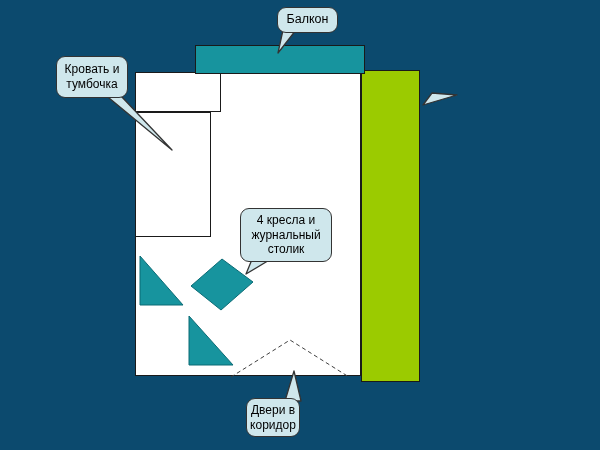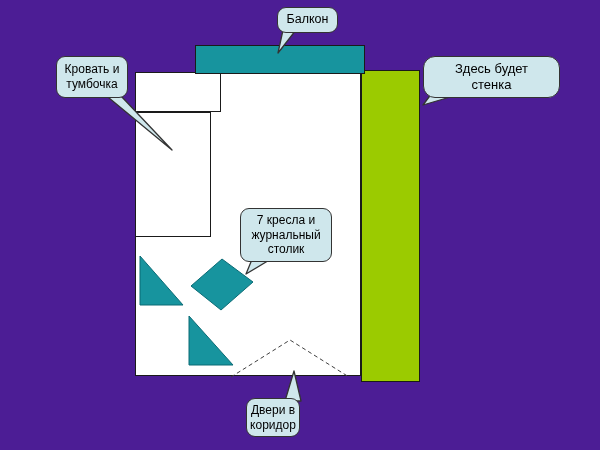--- a/index.html
+++ b/index.html
@@ -4,21 +4,21 @@
 <style>
   html, body {
     margin: 0;
     padding: 0;
     background: #ffffff;
   }
   #slide {
     position: relative;
     width: 600px;
     height: 450px;
-    background: #4c1d95;
+    background: #0c4a6e;
     overflow: hidden;
     font-family: "Liberation Sans", sans-serif;
     color: #000;
   }
   .rect {
     position: absolute;
     box-sizing: border-box;
     border: 1px solid #1a1a1a;
   }
   #room-outline {
@@ -111,21 +111,19 @@
     <polygon class="callout-tail" points="283,30 296,30 278,53"></polygon>
     <polygon class="callout-tail" points="103,93 121,96 172,150"></polygon>
     <polygon class="callout-tail" points="432,93 457,95 423,105"></polygon>
     <polygon class="callout-tail" points="253,257 271,259 246,274"></polygon>
     <polygon class="callout-tail" points="285,401 301,401 294,371"></polygon>
   </svg>
 
   <div id="callout-balcony" class="callout">Балкон</div>
   <div id="callout-bed" class="callout">Кровать и
 тумбочка</div>
-  <div id="callout-wall-unit" class="callout">Здесь будет
-стенка</div>
-  <div id="callout-armchairs" class="callout">7 кресла и
+  <div id="callout-armchairs" class="callout">4 кресла и
 журнальный
 столик</div>
   <div id="callout-doors" class="callout">Двери в
 коридор</div>
 
 </div>
 
 </body></html>

